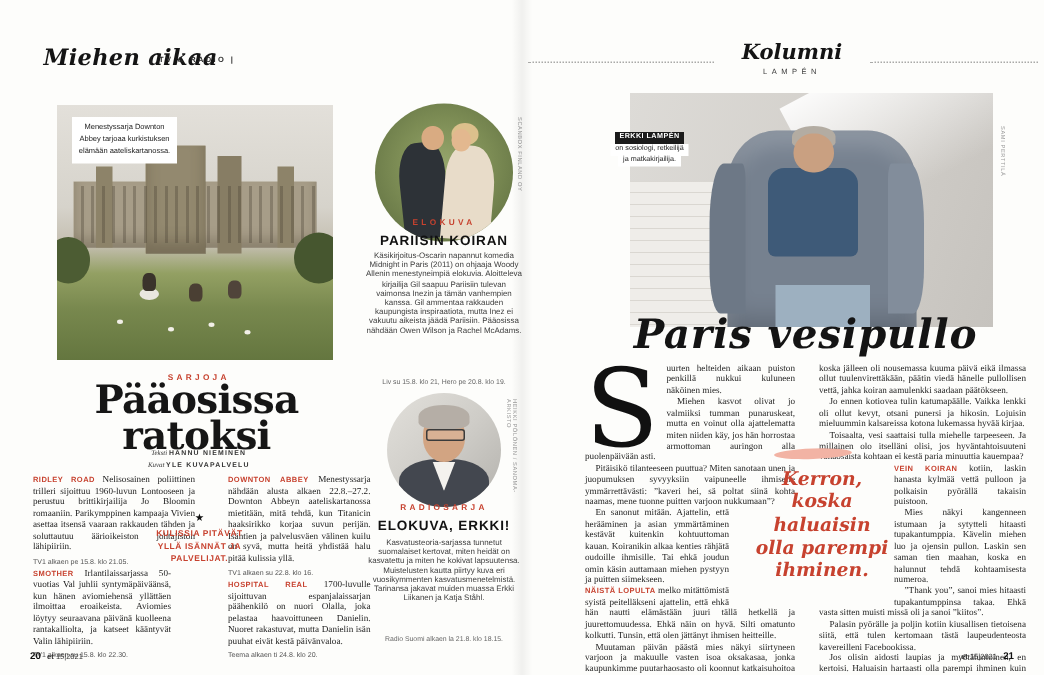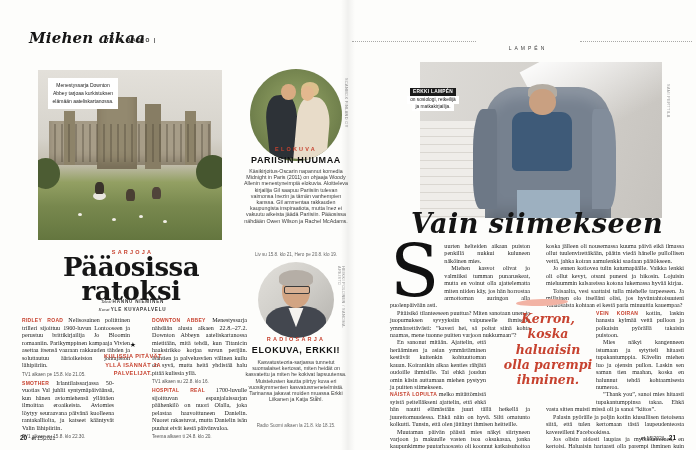--- a/index.html
+++ b/index.html
@@ -196,21 +196,21 @@
   <div class="abs circle wedding">
     <div class="groom"></div>
     <div class="bride"></div>
     <div class="g-head"></div>
     <div class="b-hair"></div>
     <div class="b-head"></div>
   </div>
   <div class="abs vcredit cred-wed">SCANBOX FINLAND OY</div>
 
   <div class="abs kicker k-elokuva">ELOKUVA</div>
-  <div class="abs secthead t-movie">PARIISIN HUUMAA</div>
+  <div class="abs secthead t-movie">PARIISIN KOIRAN</div>
   <div class="abs smallbody b-movie">Käsikirjoitus-Oscarin napannut komedia Midnight in Paris (2011) on ohjaaja Woody Allenin menestyneimpiä elokuvia. Aloitteleva kirjailija Gil saapuu Pariisiin tulevan vaimonsa Inezin ja tämän vanhempien kanssa. Gil ammentaa rakkauden kaupungista inspiraatiota, mutta Inez ei vakuutu aikeista jäädä Pariisiin. Pääosissa nähdään Owen Wilson ja Rachel McAdams.</div>
   <div class="abs ssched s-movie">Liv su 15.8. klo 21, Hero pe 20.8. klo 19.</div>
 
   <div class="abs circle liikanen">
     <div class="li-suit"></div>
     <div class="li-shirt"></div>
     <div class="li-head"></div>
     <div class="li-hair"></div>
     <div class="li-glasses"></div>
   </div>
@@ -224,41 +224,42 @@
   <div class="abs footer foot-l">
     <span class="pageno">20</span>&nbsp;&nbsp;
     <span class="etb">et</span>
     <span>15|2021</span>
   </div>
 
   <div class="abs fold"></div>
 
   <div class="abs dotline dl1"></div>
   <div class="abs dotline dl2"></div>
+  <div class="abs kolumni">Kolumni</div>
   <div class="abs lampen">LAMPÉN</div>
 
   <div class="abs colphoto">
     <div class="streak"></div>
     <div class="brick"></div>
     <div class="chair"></div>
     <div class="chair-wing-l"></div>
     <div class="chair-wing-r"></div>
     <div class="mlegs"></div>
     <div class="mtorso"></div>
     <div class="mhair"></div>
     <div class="mhead"></div>
   </div>
   <div class="abs ecaption">
     <span class="ecap-name">ERKKI LAMPÉN</span><br>
     <span class="ecap-line">on sosiologi, retkeilijä</span><br>
     <span class="ecap-line">ja matkakirjailija.</span>
   </div>
   <div class="abs vcredit cred-col">SAMI PERTTILÄ</div>
 
-  <div class="abs coltitle">Vain siimekseen</div>
+  <div class="abs coltitle">Paris vesipullo</div>
 
   <div class="abs bodycol rcol1">
     <p class="noindent"><span class="dropcap">S</span><span>uurten helteiden aikaan puiston penkillä nukkui kuluneen näköinen mies.</span></p>
     <p>Miehen kasvot olivat jo valmiiksi tumman punaruskeat, mutta en voinut olla ajattelematta miten niiden käy, jos hän horrostaa armottoman auringon alla puolenpäivään asti.</p>
     <p>Pitäisikö tilanteeseen puuttua? Miten sanotaan unen ja juopumuksen syvyyksiin vaipuneelle ihmiselle ymmärrettävästi: ”kaveri hei, sä poltat siinä kohta naamas, mene tuonne puitten varjoon nukkumaan”?</p>
     <div class="sp-r"></div>
     <p>En sanonut mitään. Ajattelin, että herääminen ja asian ymmärtäminen kestävät kuitenkin kohtuuttoman kauan. Koiranikin alkaa kenties rähjätä oudoille ihmisille. Tai ehkä joudun omin käsin auttamaan miehen pystyyn ja puitten siimekseen.</p>
     <p class="noindent"><span class="lead">NÄISTÄ LOPULTA</span> <span>melko mitättömistä syistä peitelläkseni ajattelin, että ehkä hän nautti elämästään juuri tällä hetkellä ja juurettomuudessa. Ehkä näin on hyvä. Silti omatunto kolkutti. Tunsin, että olen jättänyt ihmisen heitteille.</span></p>
     <p>Muutaman päivän päästä mies näkyi siirtyneen varjoon ja makuulle vasten isoa oksakasaa, jonka kaupunkimme puutarhaosasto oli koonnut katkaisuhoitoa saaneitten puitten latvuksista.</p>
 

